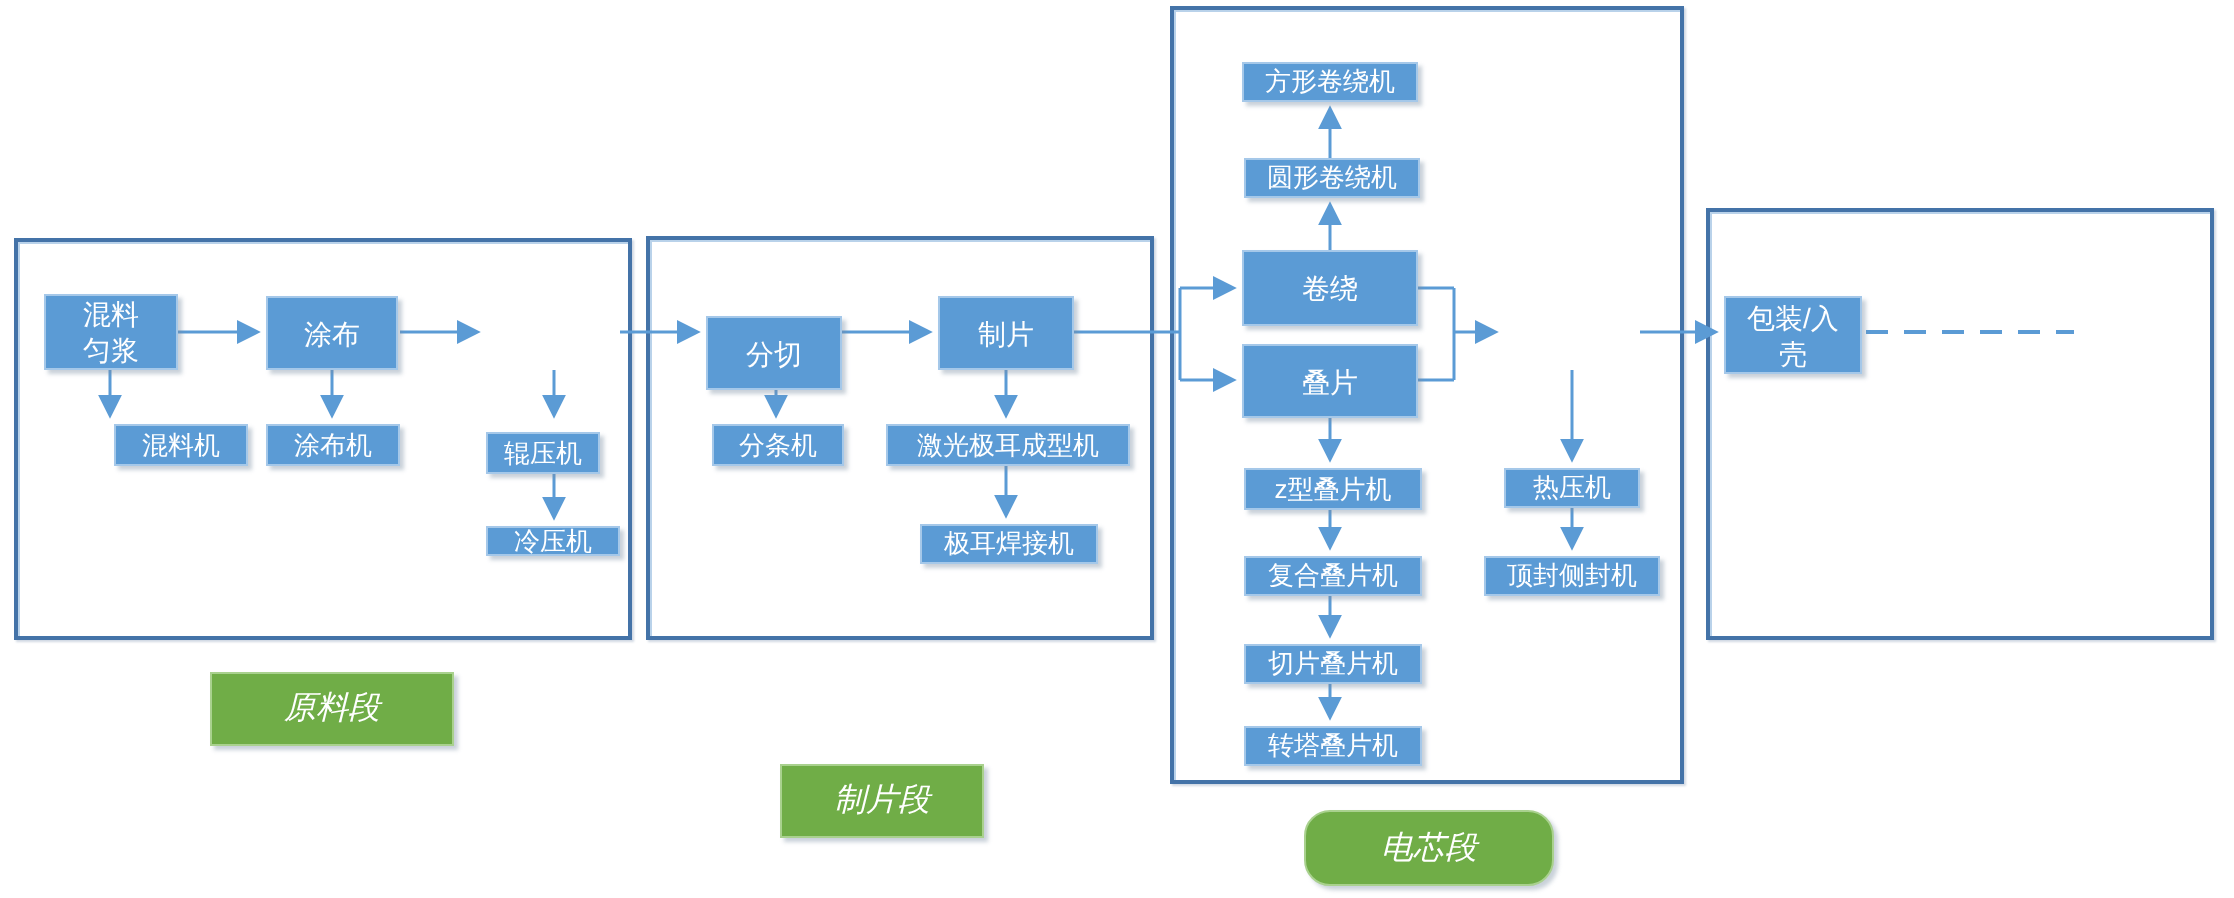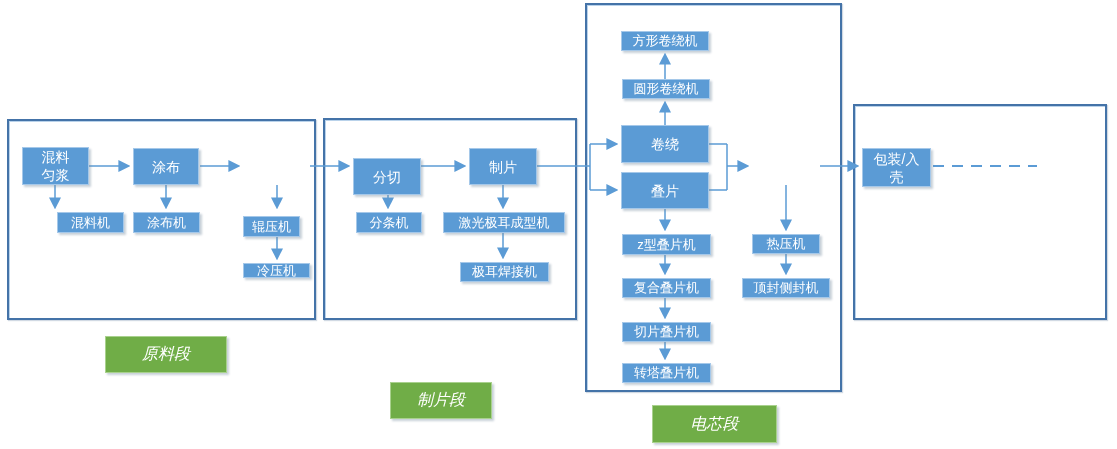--- a/index.html
+++ b/index.html
@@ -95,15 +95,15 @@
   <div class="node small" style="left:622px;top:322px;width:89px;height:20px;">切片叠片机</div>
   <div class="node small" style="left:622px;top:363px;width:89px;height:20px;">转塔叠片机</div>
   <div class="node small" style="left:752px;top:234px;width:68px;height:20px;">热压机</div>
   <div class="node small" style="left:742px;top:278px;width:88px;height:20px;">顶封侧封机</div>
 
   <div class="node" style="left:862px;top:148px;width:69px;height:39px;">包装/入
 壳</div>
 
   <div class="section-label" style="left:105px;top:336px;width:122px;height:37px;">原料段</div>
   <div class="section-label" style="left:390px;top:336px;width:102px;height:37px;margin-top:46px;">制片段</div>
-  <div class="section-label" style="left:652px;top:405px;width:125px;height:38px;">电芯段</div>
+  <div class="section-label" style="left:652px;top:405px;width:125px;height:38px;border-radius:13px;">电芯段</div>
 
 </div>
 
 </body></html>

